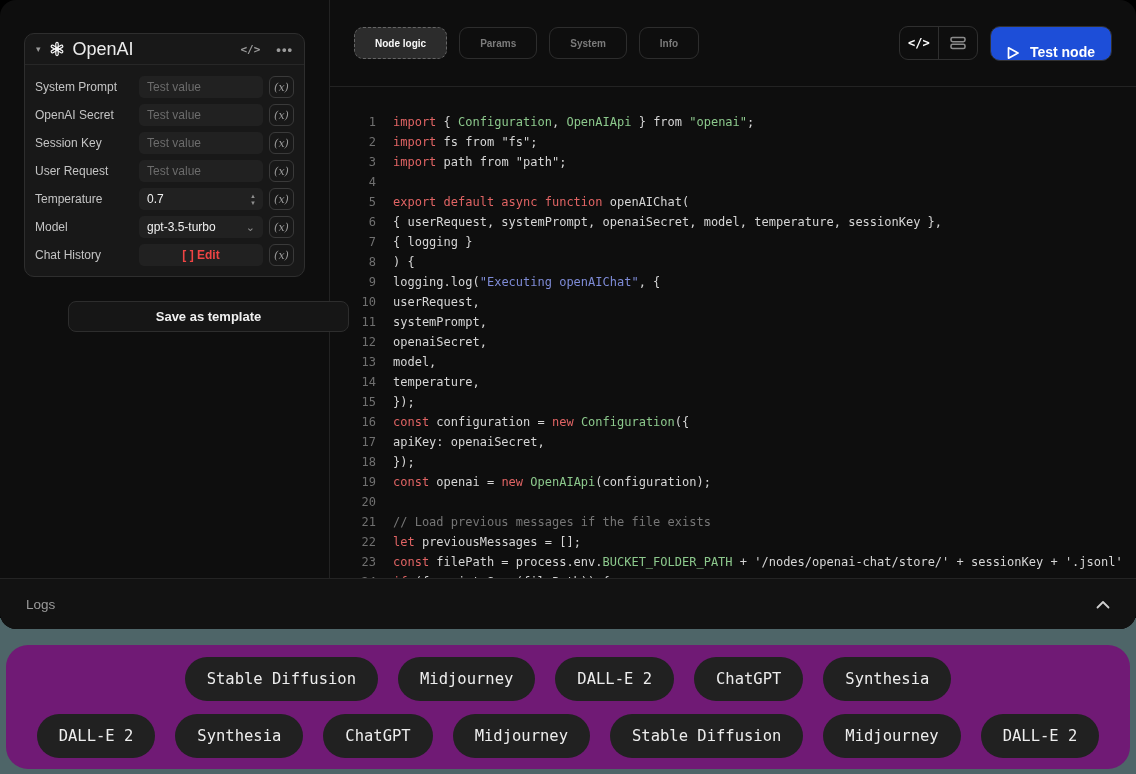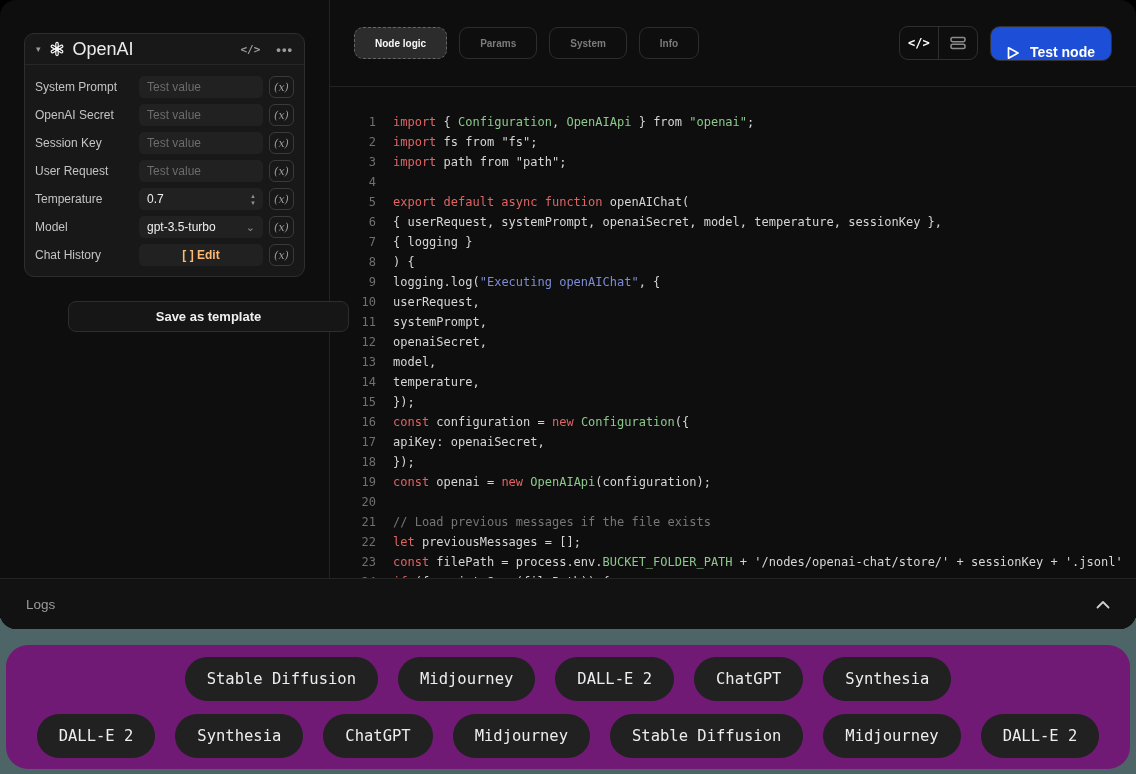--- a/index.html
+++ b/index.html
@@ -26,21 +26,21 @@
   .card-body { padding:11px 10px 10px 10px; }
   .field-row { display:flex; align-items:center; margin-bottom:6px; height:22px; }
   .field-row:last-child { margin-bottom:0; }
   .field-label { width:104px; font-size:12px; color:#c4c4c4; flex:none; }
   .field-input { flex:1; height:22px; background:#212121; border-radius:5px; padding:0 8px;
                  display:flex; align-items:center; font-size:12px; color:#f0f0f0; position:relative; }
   .field-input .ph { color:#6c6c6c; }
   .stepper { position:absolute; right:7px; top:0; bottom:0; display:flex; flex-direction:column; justify-content:center; gap:1px; }
   .stepper span { color:#8f8f8f; font-size:6px; line-height:6px; }
   .sel-chev { position:absolute; right:8px; color:#8f8f8f; font-size:11px; }
-  .edit-center { width:100%; text-align:center; color:#fdba74; font-weight:600; }
+  .edit-center { width:100%; text-align:center; color:#ef4444; font-weight:600; }
   .var-badge { margin-left:6px; width:25px; height:22px; flex:none; border:1px solid #3a3a3a; border-radius:6px;
                display:flex; align-items:center; justify-content:center;
                font-family:"DejaVu Serif", serif; font-style:italic; font-size:11px; color:#9c9c9c; cursor:pointer; }
 
   .save-btn { margin-top:24px; width:100%; height:31px; border:1px solid #2d2d2d; border-radius:8px;
               background:#161616; color:#f0f0f0; font-size:13px; font-weight:700;
               display:flex; align-items:center; justify-content:center; cursor:pointer; font-family:"Liberation Sans", sans-serif;margin-left:44px; }
 
   
   .main-col { flex:1; display:flex; flex-direction:column; min-width:0; }

